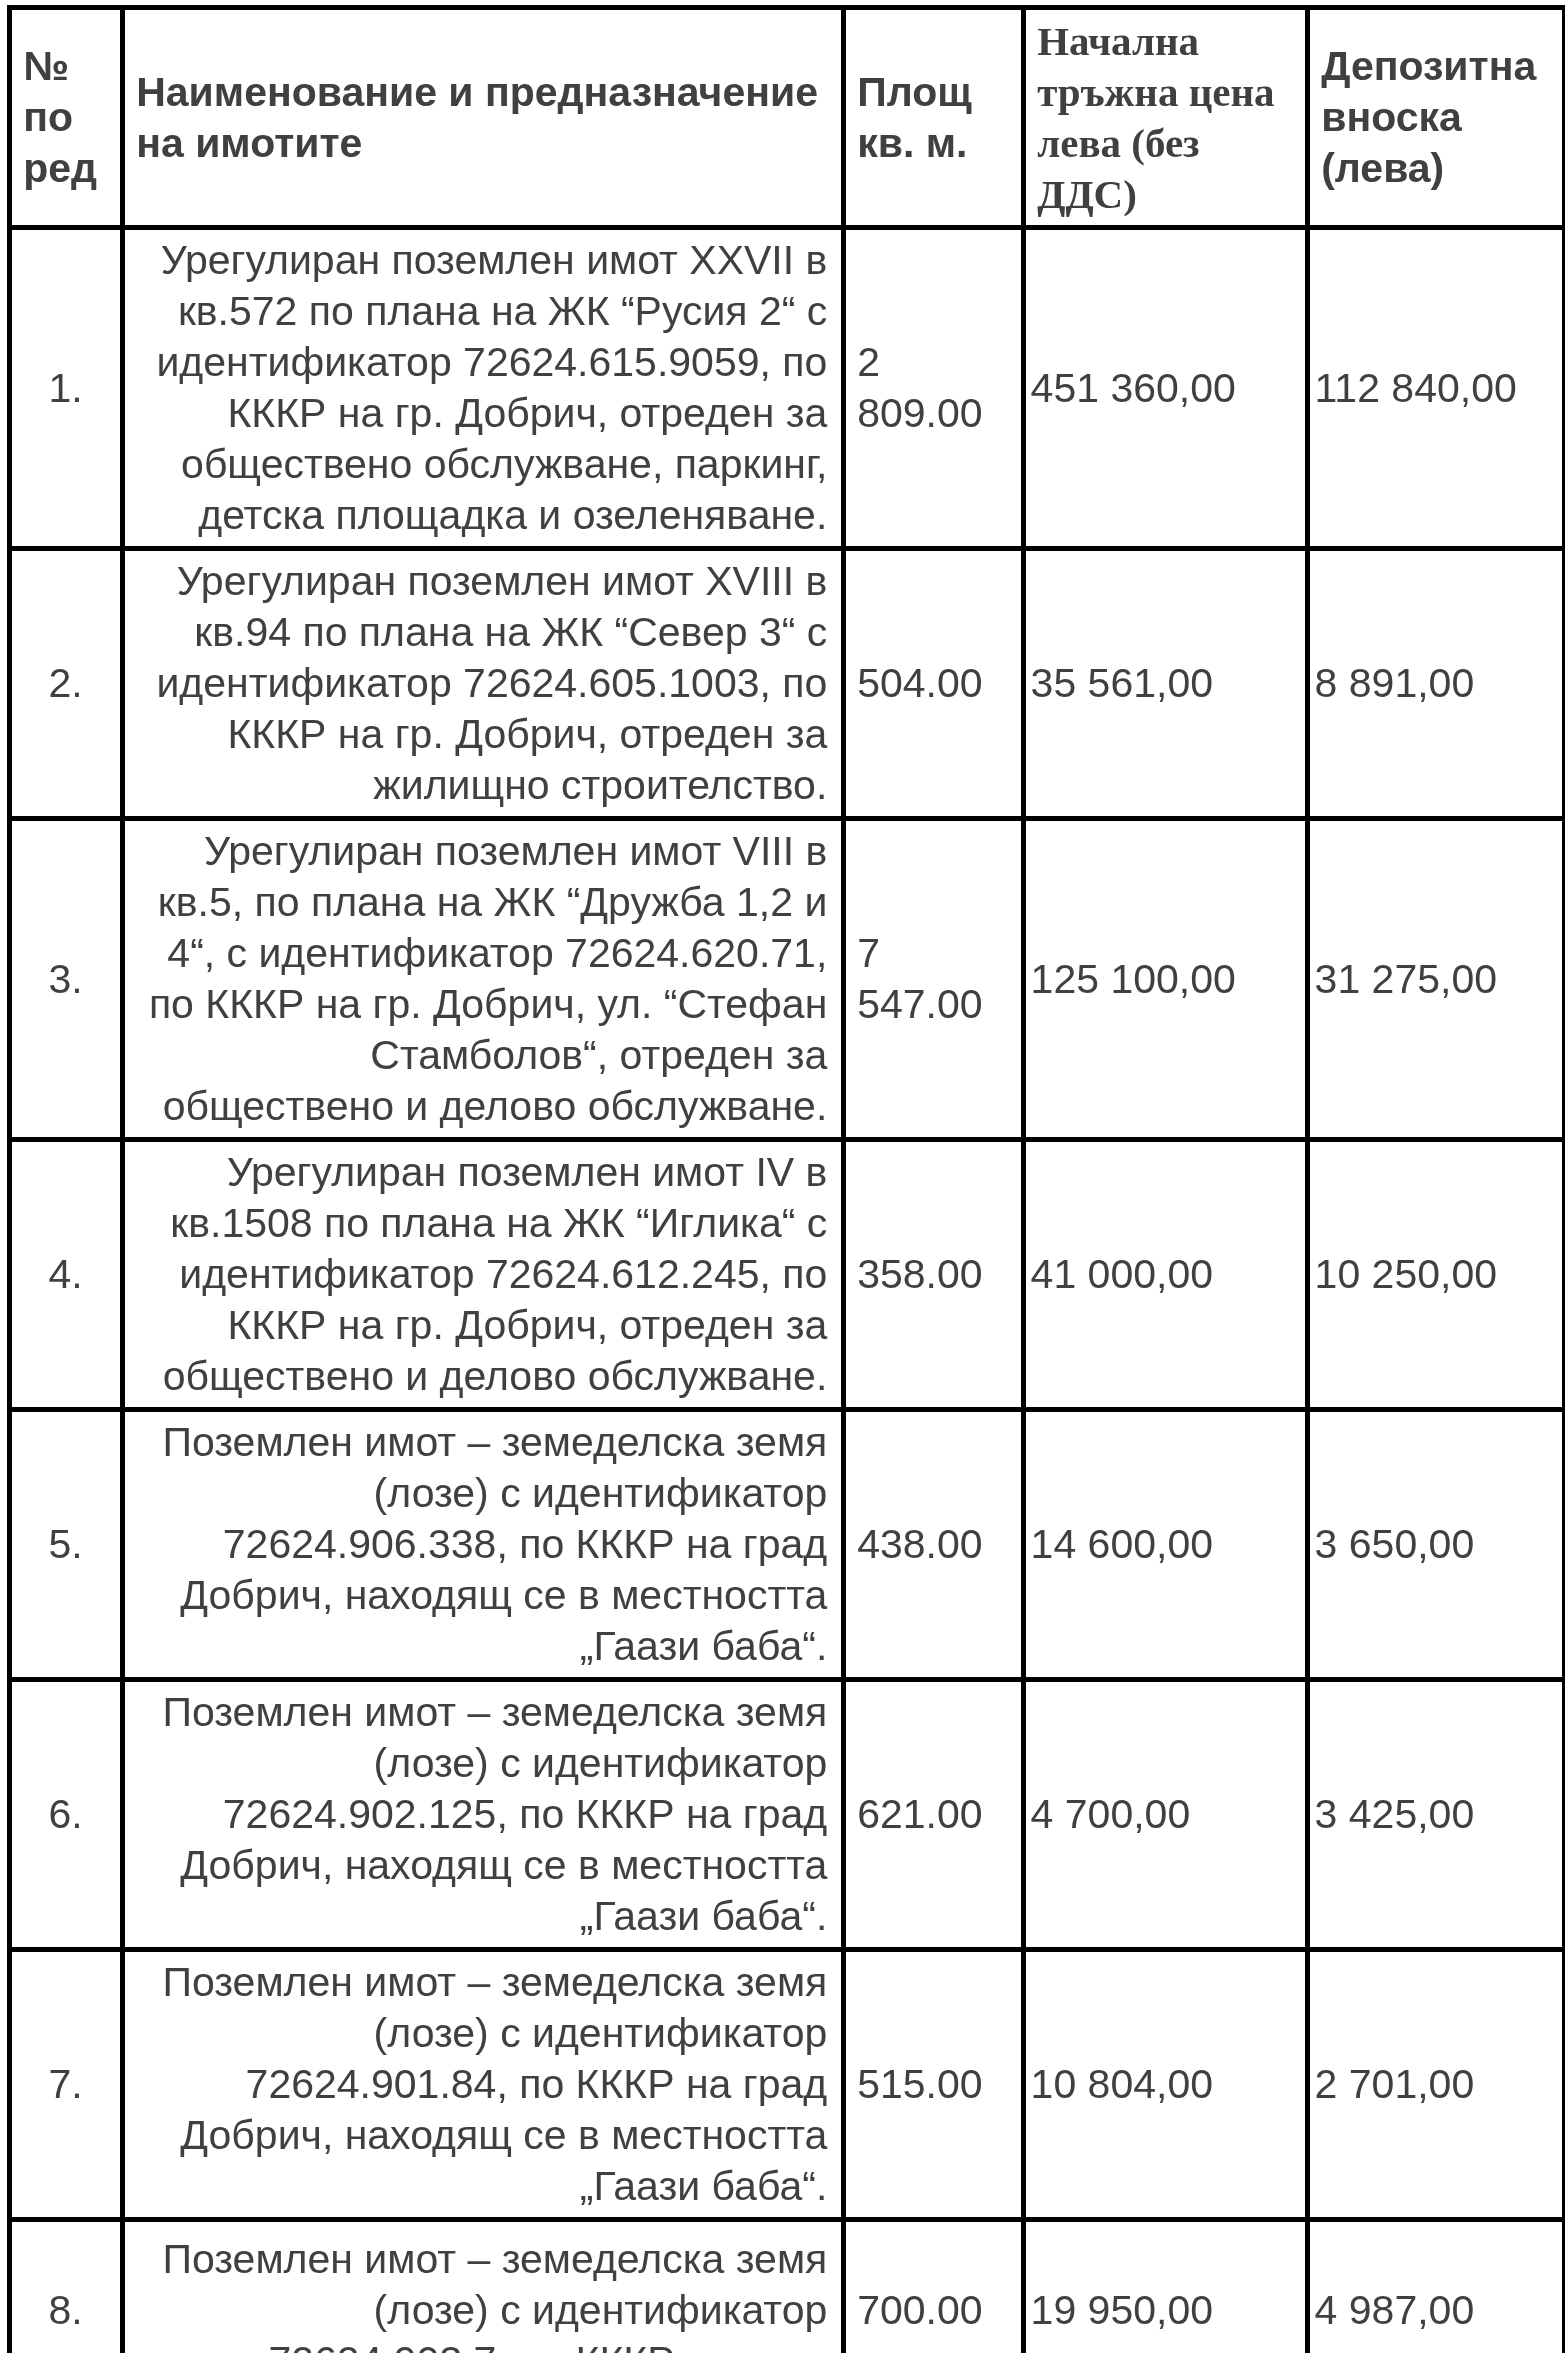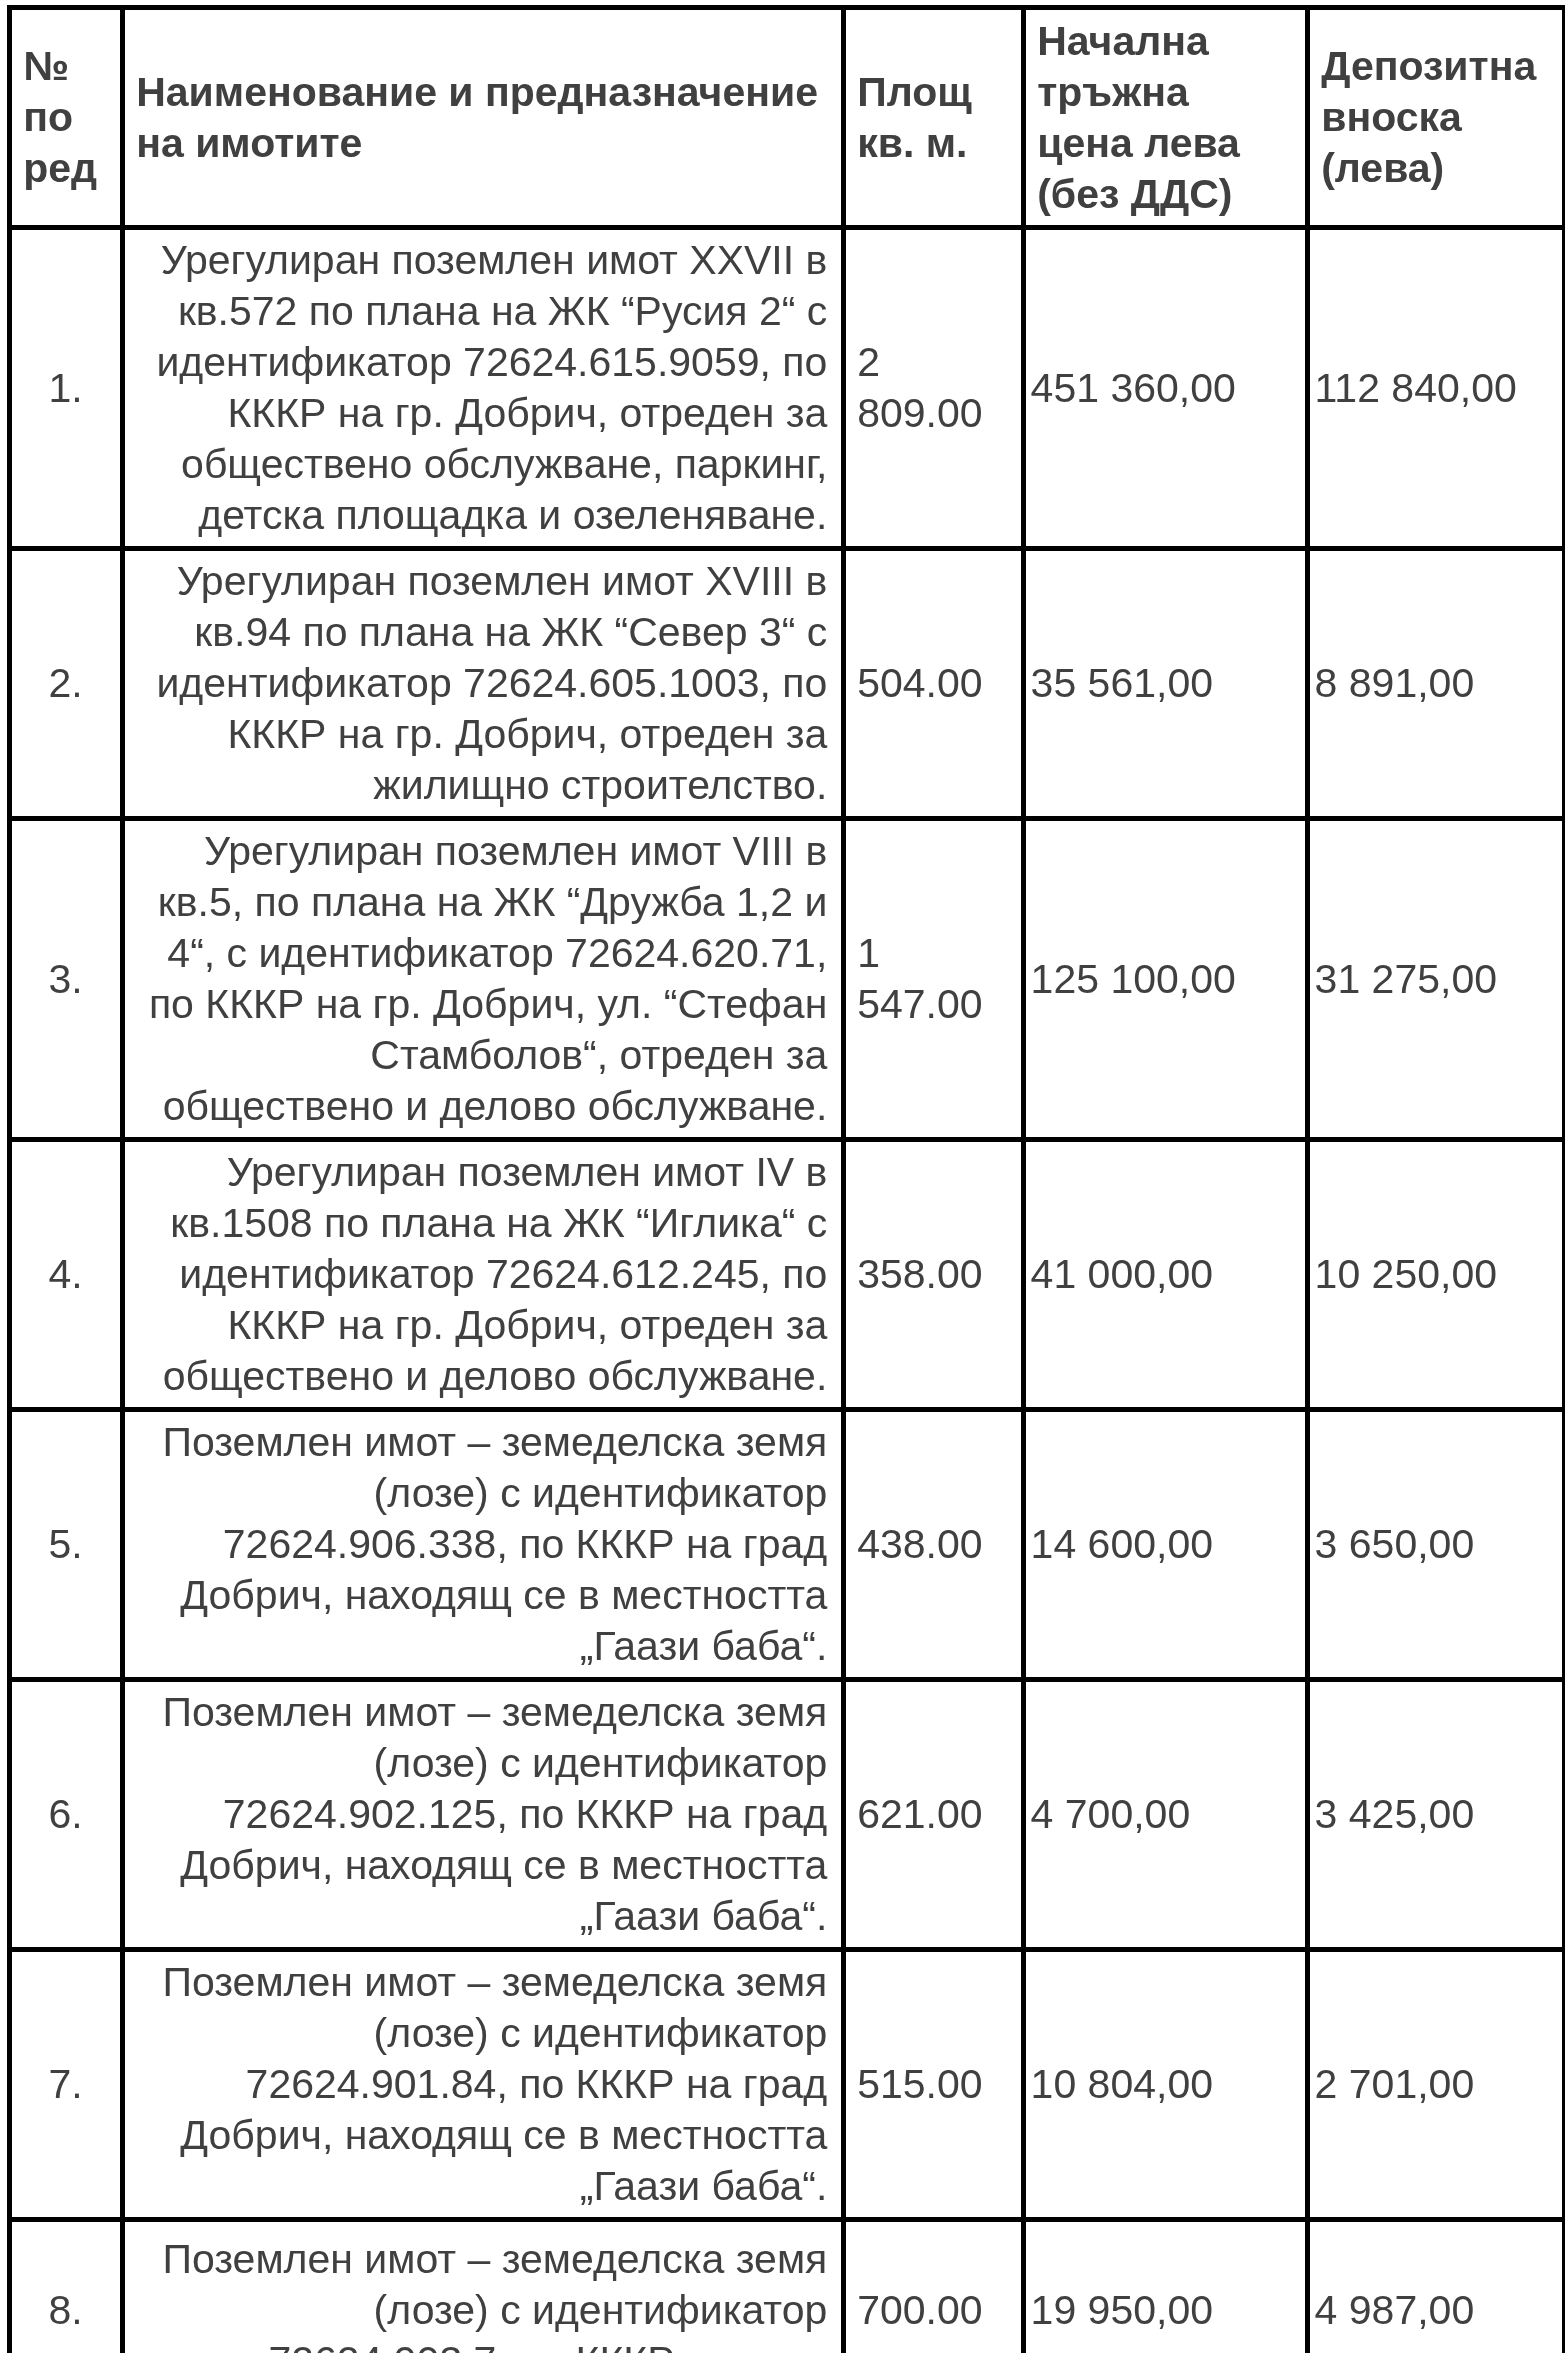--- a/index.html
+++ b/index.html
@@ -36,20 +36,21 @@
     text-align: left;
     padding: 5px 11.6px;
   }
   th.col-name, td.name-cell {
     padding-left: 13.3px;
     padding-right: 13.3px;
   }
   th.col-price {
     text-align: justify;
     text-align-last: auto;
+    font-family: Liberation Serif, serif;
   }
   td.num-cell {
     text-align: center;
     padding: 5px 6.6px;
   }
   td.name-cell {
     text-align: right;
     padding-top: 5px;
     padding-bottom: 5px;
   }
@@ -102,21 +103,21 @@
       <tr class="r2">
         <td class="num-cell">2.</td>
         <td class="name-cell">Урегулиран поземлен имот XVIII в кв.94 по плана на ЖК “Север 3“ с идентификатор 72624.605.1003, по КККР на гр. Добрич, отреден за жилищно строителство.</td>
         <td class="area-cell">504.00</td>
         <td class="money-cell">35 561,00</td>
         <td class="money-cell">8 891,00</td>
       </tr>
       <tr class="r3">
         <td class="num-cell">3.</td>
         <td class="name-cell">Урегулиран поземлен имот VIII в кв.5, по плана на ЖК “Дружба 1,2 и 4“, с идентификатор 72624.620.71, по КККР на гр. Добрич, ул. “Стефан Стамболов“, отреден за обществено и делово обслужване.</td>
-        <td class="area-cell">1 547.00</td>
+        <td class="area-cell">7 547.00</td>
         <td class="money-cell">125 100,00</td>
         <td class="money-cell">31 275,00</td>
       </tr>
       <tr class="r4">
         <td class="num-cell">4.</td>
         <td class="name-cell">Урегулиран поземлен имот IV в кв.1508 по плана на ЖК “Иглика“ с идентификатор 72624.612.245, по КККР на гр. Добрич, отреден за обществено и делово обслужване.</td>
         <td class="area-cell">358.00</td>
         <td class="money-cell">41 000,00</td>
         <td class="money-cell">10 250,00</td>
       </tr>

